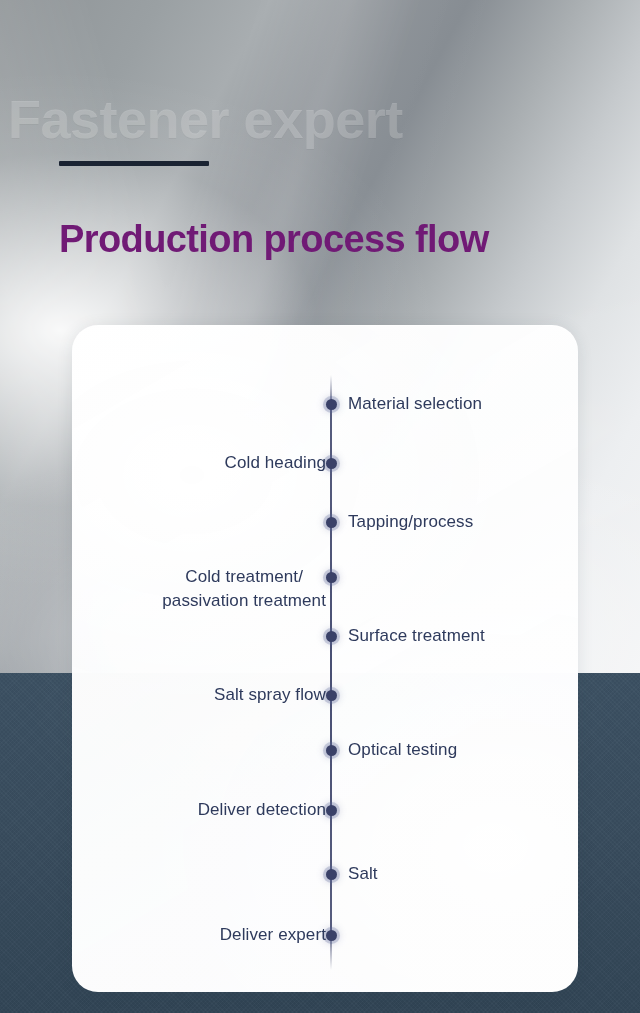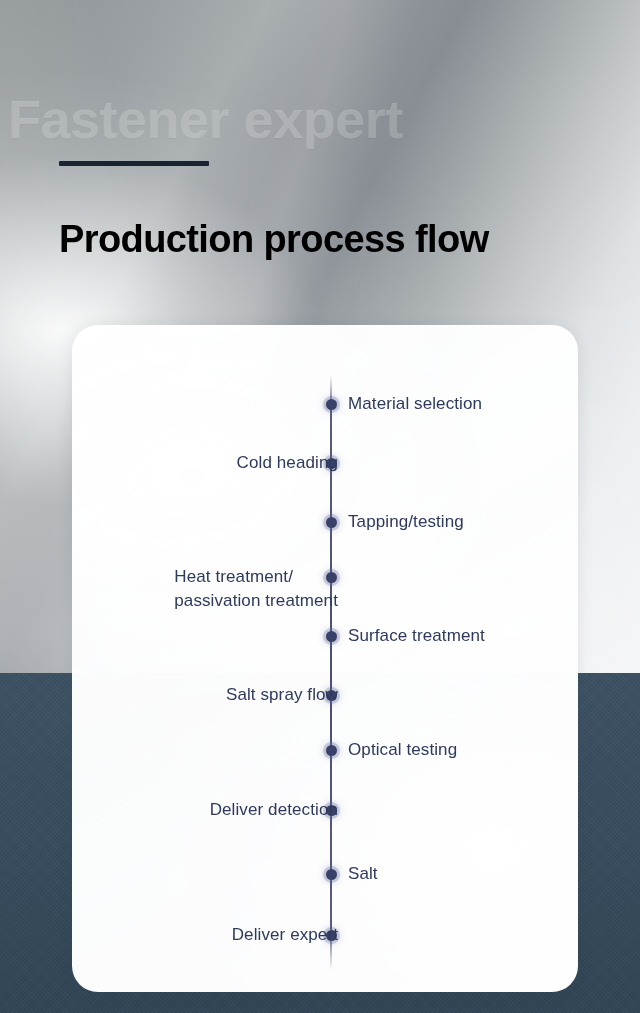--- a/index.html
+++ b/index.html
@@ -123,21 +123,21 @@
   }
 
   
   .page-title {
     position: absolute;
     left: 59px; top: 217px;
     font-size: 38px;
     font-weight: 700;
     letter-spacing: -0.6px;
     line-height: 1.18;
-    color: #000000;
+    color: #701a75;
     white-space: nowrap;
     text-align: right;
   }
 
   
   .card {
     position: absolute;
     left: 72px; top: 325px;
     width: 506px; height: 667px;
     border-radius: 26px;
@@ -215,22 +215,22 @@
 
   
   .step.right .label {
     left: 276px;
     text-align: left;
     transform: translateY(-12px);
   }
 
   
   .step.left .label {
-    right: 240px;
-    text-align: left;
+    right: 252px;
+    text-align: center;
     transform: translateY(-12px);
   }
   
   .step.left.two-line .label {
     transform: translateY(-12px);
   }
 </style>
 </head>
 <body>
 
@@ -252,25 +252,25 @@
     <div class="step right" style="top: 79px;">
           <span class="dot"></span>
           <span class="label">Material selection</span>
         </div>
         <div class="step left" style="top: 138px;">
           <span class="dot"></span>
           <span class="label">Cold heading</span>
         </div>
         <div class="step right" style="top: 197px;">
           <span class="dot"></span>
-          <span class="label">Tapping/testing</span>
+          <span class="label">Tapping/process</span>
         </div>
         <div class="step left two-line" style="top: 252px;">
           <span class="dot"></span>
-          <span class="label">Heat treatment/
+          <span class="label">Cold treatment/
 passivation treatment</span>
         </div>
         <div class="step right" style="top: 311px;">
           <span class="dot"></span>
           <span class="label">Surface treatment</span>
         </div>
         <div class="step left" style="top: 370px;">
           <span class="dot"></span>
           <span class="label">Salt spray flow</span>
         </div>

